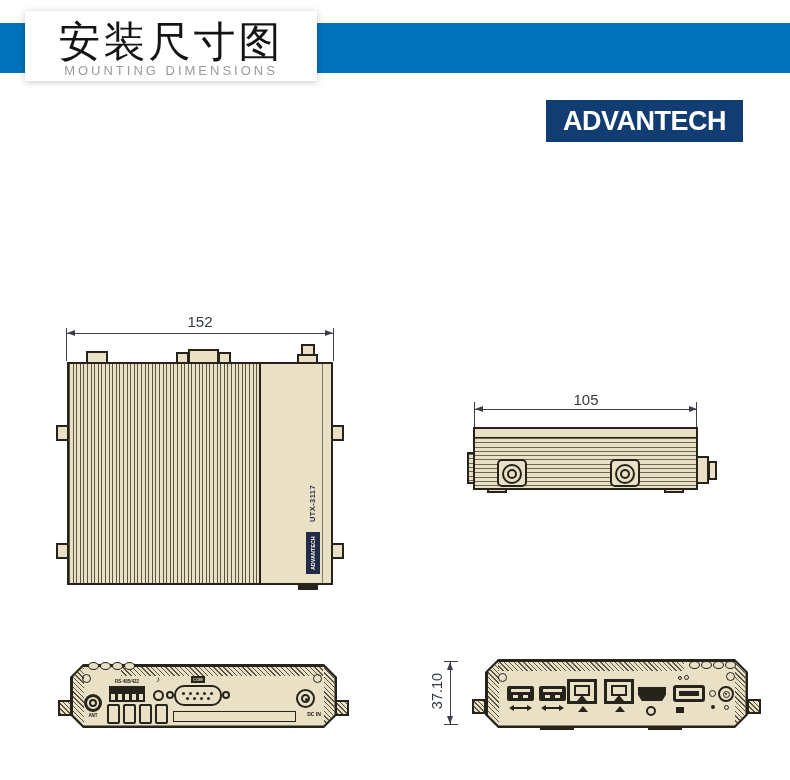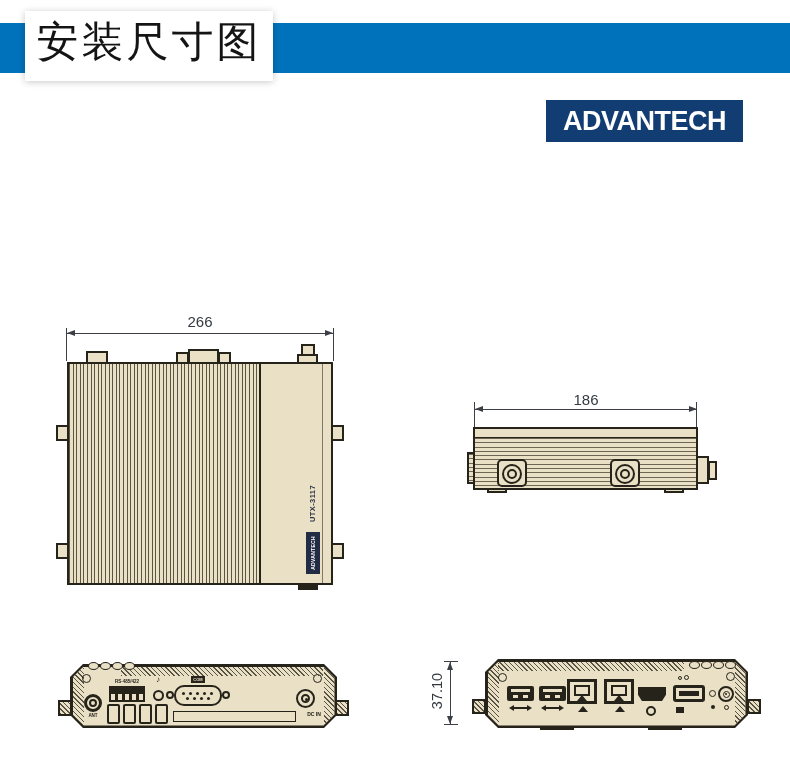--- a/index.html
+++ b/index.html
@@ -2,21 +2,21 @@
 <html><head>
 <meta charset="utf-8">
 <style>
   html,body{margin:0;padding:0;background:#fff;}
   .canvas{position:relative;width:790px;height:780px;background:#fff;overflow:hidden;
           font-family:"Liberation Sans",sans-serif;}
   .abs{position:absolute;box-sizing:border-box;}
 
   
   .blue-bar{left:0;top:23px;width:790px;height:50px;background:#0072bc;}
-  .title-box{left:25px;top:11px;width:248px;height:70px;background:#fff;
+  .title-box{left:25px;top:11px;width:292px;height:70px;background:#fff;
              box-shadow:0 1px 7px rgba(0,0,0,.22);text-align:center;}
   .title-zh{left:0;top:3px;width:100%;font-size:42px;letter-spacing:3px;color:#141414;font-weight:400;}
   .title-en{left:0;top:52px;width:100%;font-size:13px;letter-spacing:3px;color:#9b9b9b;font-weight:500;}
 
   .logo{left:546px;top:100px;width:197px;height:42px;background:#123d73;color:#fff;
         display:flex;align-items:center;justify-content:center;font-size:27px;font-weight:800;
         letter-spacing:-.5px;}
   .unit{left:520px;top:203px;width:228px;text-align:right;font-size:18px;color:#25262a;}
 
   
@@ -61,25 +61,26 @@
       border-bottom:6px solid #26231a;}
 </style>
 </head>
 <body>
 
 <div class="canvas">
 
   <div class="abs blue-bar"></div>
   <div class="abs title-box">
     <div class="abs title-zh">安装尺寸图</div>
+    <div class="abs title-en">MOUNTING DIMENSIONS</div>
   </div>
   <div class="abs logo">ADVANTECH</div>
 
   <div>
-    <div class="abs dimtxt" style="left:67px;top:313px;width:266px;">266</div>
+    <div class="abs dimtxt" style="left:67px;top:313px;width:266px;">152</div>
     <div class="abs ln" style="left:67px;top:333px;width:266px;height:1px;"></div>
     <div class="abs arr arr-l" style="left:67px;top:330px;"></div>
     <div class="abs arr arr-r" style="left:325px;top:330px;"></div>
     <div class="abs ln" style="left:66px;top:328px;width:1px;height:33px;"></div>
     <div class="abs ln" style="left:333px;top:328px;width:1px;height:33px;"></div>
 
     <div class="abs beige" style="left:86px;top:351px;width:22px;height:13px;"></div>
     <div class="abs beige" style="left:176px;top:352px;width:13px;height:12px;"></div>
     <div class="abs beige" style="left:188px;top:349px;width:31px;height:15px;"></div>
     <div class="abs beige" style="left:218px;top:352px;width:13px;height:12px;"></div>
@@ -97,21 +98,21 @@
       <div class="abs tv-line2"></div>
       <div class="abs tv-model">UTX-3117</div>
       <div class="abs tv-advbox">
         <span>ADVANTECH</span>
       </div>
     </div>
     <div class="abs dark" style="left:298px;top:584px;width:20px;height:6px;"></div>
   </div>
 
   <div>
-    <div class="abs dimtxt" style="left:475px;top:391px;width:222px;">186</div>
+    <div class="abs dimtxt" style="left:475px;top:391px;width:222px;">105</div>
     <div class="abs ln" style="left:475px;top:409px;width:222px;height:1px;"></div>
     <div class="abs arr arr-l" style="left:475px;top:406px;"></div>
     <div class="abs arr arr-r" style="left:689px;top:406px;"></div>
     <div class="abs ln" style="left:474px;top:402px;width:1px;height:26px;"></div>
     <div class="abs ln" style="left:696px;top:402px;width:1px;height:26px;"></div>
 
     <div class="abs beige finsH" style="left:467px;top:452px;width:7px;height:32px;border-right:none;"></div>
     <div class="abs beige" style="left:696px;top:456px;width:13px;height:28px;"></div>
     <div class="abs beige" style="left:708px;top:461px;width:9px;height:19px;"></div>
     <div class="abs beige" style="left:487px;top:487px;width:20px;height:6px;"></div>

